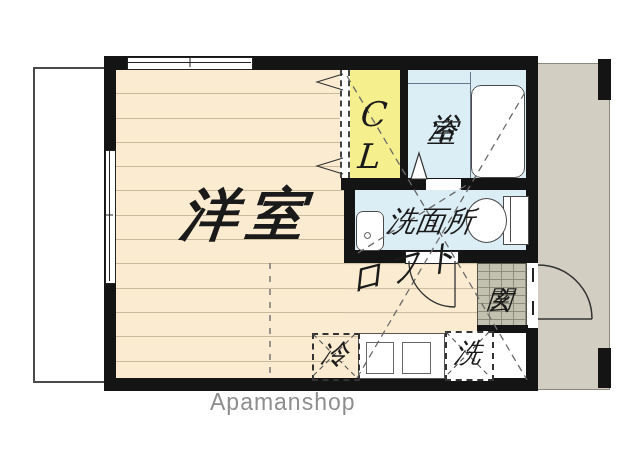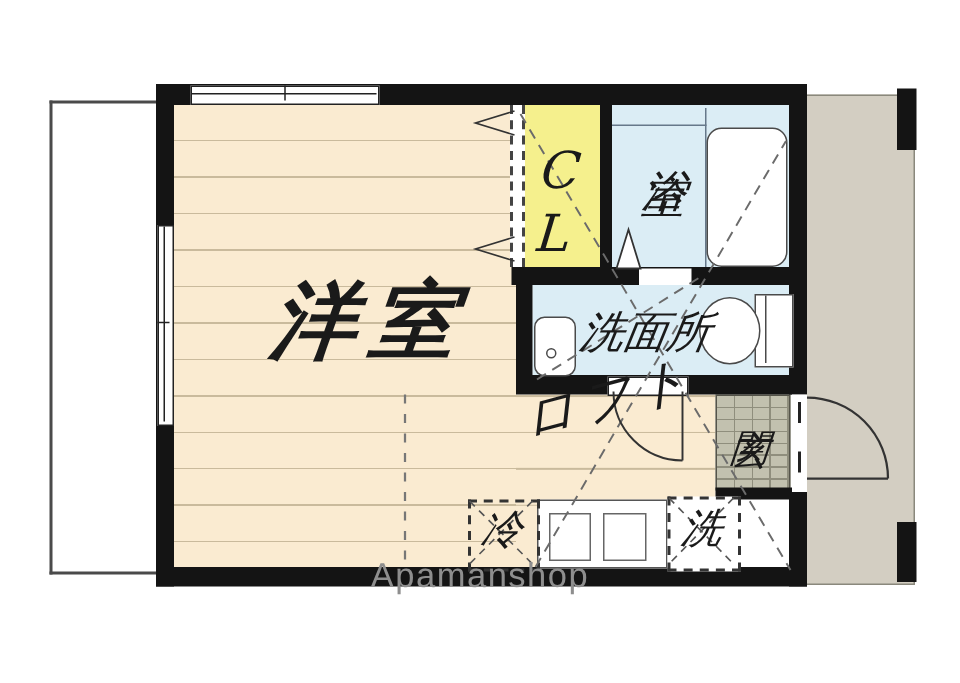--- a/index.html
+++ b/index.html
@@ -44,21 +44,21 @@
   .living{left:152px;top:184px;width:190px;font-size:57px;font-weight:600;
           letter-spacing:9px;text-align:center;transform:skewX(-6deg);}
   .cl-l{left:353px;top:94px;font-size:34px;transform:skewX(-6deg);}
   .bath-l{left:431px;top:90px;font-size:29px;transform:skewX(-5deg);}
   .wash-l{left:387px;top:206px;font-size:29px;letter-spacing:0px;transform:skewX(-9deg);}
   .entr-l{left:489px;top:266px;font-size:25px;transform:skewX(-5deg);}
   .loft-l{left:350px;top:264px;font-size:34px;letter-spacing:4px;
           transform:rotate(-15deg) skewX(-8deg);transform-origin:left center;}
   .fridge-l{left:312px;top:340px;width:45px;font-size:27px;text-align:center;transform:skewX(-8deg);}
   .washer-l{left:445px;top:339px;width:46px;font-size:27px;text-align:center;transform:skewX(-8deg);}
-  .watermark{position:absolute;left:210px;top:370px;width:220px;text-align:center;
+  .watermark{position:absolute;left:210px;top:389px;width:220px;text-align:left;
              font-family:"Liberation Sans","DejaVu Sans",sans-serif;
              font-size:23px;color:var(--watermark,#8E8E8E);letter-spacing:1px;}
   svg.overlay{position:absolute;left:0;top:0;pointer-events:none;}
 </style>
 </head>
 <body>
 
 <div id="plan">
 
   <div class="balcony"></div>

